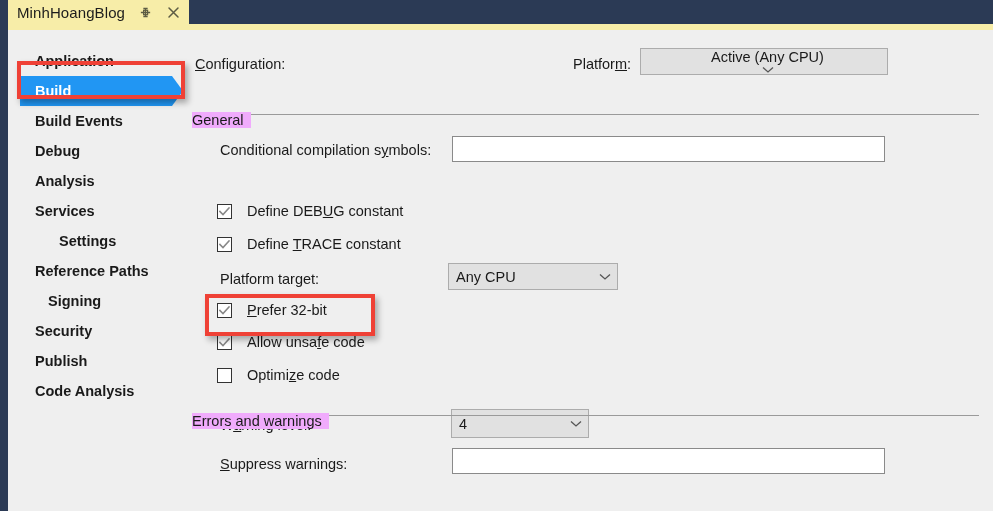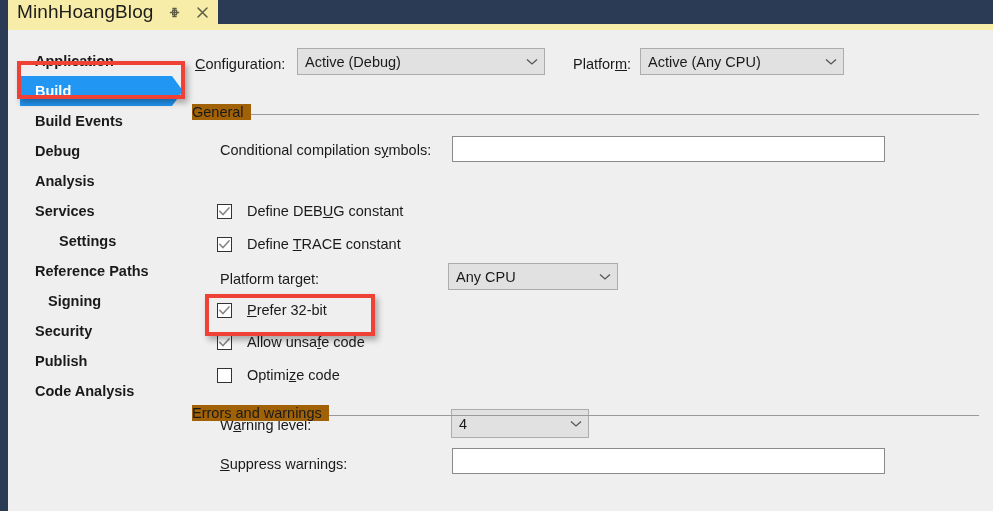--- a/index.html
+++ b/index.html
@@ -31,21 +31,21 @@
     position: absolute;
     left: 8px; top: 0;
     height: 24px;
     background: #f7eda8;
     display: flex;
     align-items: center;
     padding: 0 8px 0 9px;
     box-sizing: border-box;
   }
   .tab-title {
-    font-size: 19px;
+    font-size: 15px;
     color: #1c1c1c;
     letter-spacing: .1px;
     white-space: nowrap;
   }
   .tab-icon {
     margin-left: 13px;
     width: 15px; height: 15px;
     display: inline-flex;
     align-items: center;
     justify-content: center;
@@ -171,24 +171,25 @@
     position: absolute;
     background: #ffffff;
     border: 1px solid #8a8a8a;
     box-sizing: border-box;
   }
 
   .group-label {
     position: absolute;
     font-size: 14.5px;
     color: #1a1a1a;
-    background: #a16207;
+    background: #f0abfc;
     padding-right: 7px;
     white-space: nowrap;
     z-index: 2;
+    margin-top: 8px;
   }
   .group-rule {
     position: absolute;
     height: 1px;
     background: #9a9a9a;
     z-index: 1;
   }
 
   .check-row {
     position: absolute;
@@ -284,33 +285,25 @@
     </div>
   </div>
 
   <div class="annot" style="left:17px; top:61px; width:168px; height:38px;"></div>
 
   <div class="content">
 
     <div class="lbl" style="left:9px; top:26px;">
       <u>C</u><span></span><span id="cfg-rest">onfiguration:</span>
     </div>
-    <div class="combo" style="left:111px; top:18px; width:248px; height:27px;">
-      <span class="cval">Active (Debug)</span>
-      <span class="chev">
-        <svg width="12" height="8" viewBox="0 0 12 8">
-            <path d="M1 1.5 L6 6 L11 1.5" stroke="#555" stroke-width="1.3" fill="none"></path>
-          </svg>
-      </span>
-    </div>
 
     <div class="lbl" style="left:387px; top:26px;">
       <span id="plat-label-a">Platfor</span><u>m</u><span id="plat-label-b">:</span>
     </div>
-    <div class="combo" style="left:454px; top:18px; width:204px; height:27px;">
+    <div class="combo" style="left:454px; top:18px; width:248px; height:27px;flex-direction:column;">
       <span class="cval">Active (Any CPU)</span>
       <span class="chev">
         <svg width="12" height="8" viewBox="0 0 12 8">
             <path d="M1 1.5 L6 6 L11 1.5" stroke="#555" stroke-width="1.3" fill="none"></path>
           </svg>
       </span>
     </div>
 
     <div class="group-label" style="left:6px; top:74px;">General</div>
     <div class="group-rule" style="left:54px; top:84px; width:739px;"></div>

